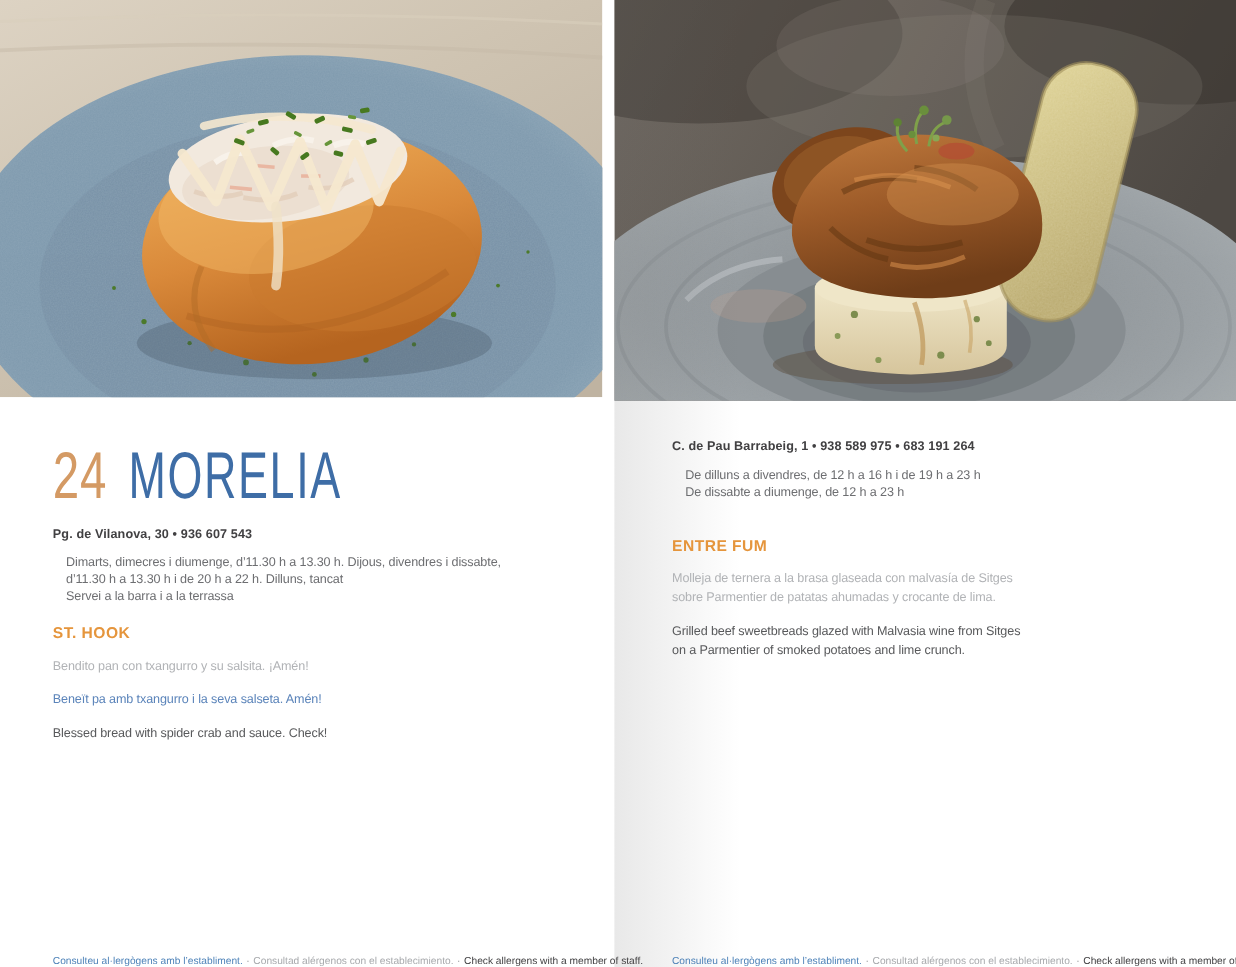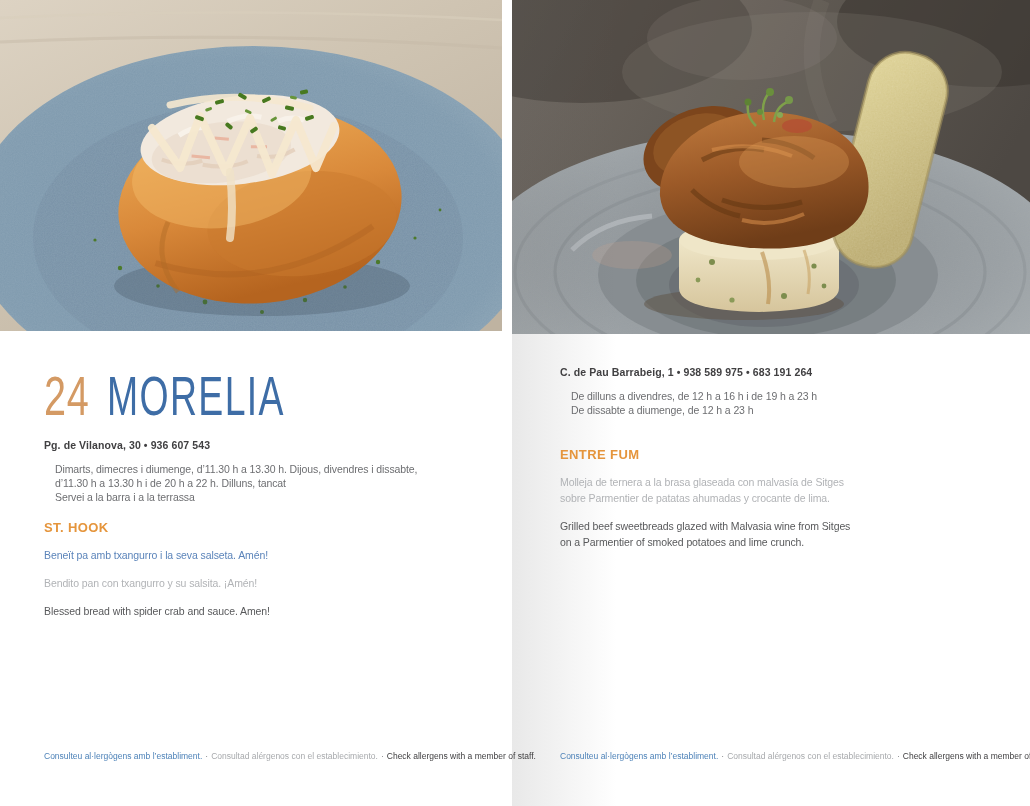--- a/index.html
+++ b/index.html
@@ -27,21 +27,21 @@
     display:inline-block;font-size:55px;font-weight:300;color:#3e6da6;
     transform:scaleX(0.68);transform-origin:left bottom;letter-spacing:2px;line-height:1;
   }
   .address{margin:0 0 4px 0;font-size:10.5px;font-weight:bold;color:#414042;letter-spacing:0.1px;white-space:nowrap;}
   .hours{margin:11px;font-size:10.5px;line-height:14px;color:#6d6e71;min-height:46px;white-space:nowrap;letter-spacing:-0.1px;}
   .dish{margin:12px 0 0 0;font-size:13px;font-weight:bold;color:#e5953c;letter-spacing:0.4px;white-space:nowrap;}
   .desc{margin:12px 0 0 0;font-size:10.5px;line-height:16px;white-space:nowrap;letter-spacing:-0.1px;}
   .desc-ca{color:#5b84ba;}
   .desc-es{color:#b1b3b6;}
   .desc-en{color:#58595b;}
-  .foot{position:absolute;top:751px;font-size:8.5px;white-space:nowrap;letter-spacing:0;text-align:center;}
+  .foot{position:absolute;top:795px;font-size:8.5px;white-space:nowrap;letter-spacing:0;text-align:center;}
   .foot-left{left:44px;}
   .foot-right{left:560px;}
   .f-ca{color:#4d82b8;}
   .f-es{color:#a7a9ac;}
   .f-en{color:#414042;}
   .f-sep{color:#808285;margin:0 3px;}
 </style>
 </head>
 <body>
 
@@ -220,23 +220,23 @@
   <div class="gutter-shade"></div>
 
   <section class="col col-left">
     <h1 class="title">
       <span class="num">24</span>
       <span class="name">MORELIA</span>
     </h1>
     <p class="address">Pg. de Vilanova, 30 • 936 607 543</p>
     <p class="hours">Dimarts, dimecres i diumenge, d’11.30 h a 13.30 h. Dijous, divendres i dissabte,<br>d’11.30 h a 13.30 h i de 20 h a 22 h. Dilluns, tancat<br>Servei a la barra i a la terrassa</p>
     <h2 class="dish">ST. HOOK</h2>
+    <p class="desc desc-es">Bendito pan con txangurro y su salsita. ¡Amén!</p>
     <p class="desc desc-ca">Beneït pa amb txangurro i la seva salseta. Amén!</p>
-    <p class="desc desc-es">Bendito pan con txangurro y su salsita. ¡Amén!</p>
-    <p class="desc desc-en">Blessed bread with spider crab and sauce. Amen!</p>
+    <p class="desc desc-en">Blessed bread with spider crab and sauce. Check!</p>
   </section>
 
   <section class="col col-right">
     <p class="address">C. de Pau Barrabeig, 1 • 938 589 975 • 683 191 264</p>
     <p class="hours">De dilluns a divendres, de 12 h a 16 h i de 19 h a 23 h<br>De dissabte a diumenge, de 12 h a 23 h</p>
     <h2 class="dish">ENTRE FUM</h2>
     <p class="desc desc-es">Molleja de ternera a la brasa glaseada con malvasía de Sitges<br>sobre Parmentier de patatas ahumadas y crocante de lima.</p>
     <p class="desc desc-en">Grilled beef sweetbreads glazed with Malvasia wine from Sitges<br>on a Parmentier of smoked potatoes and lime crunch.</p>
   </section>
 

